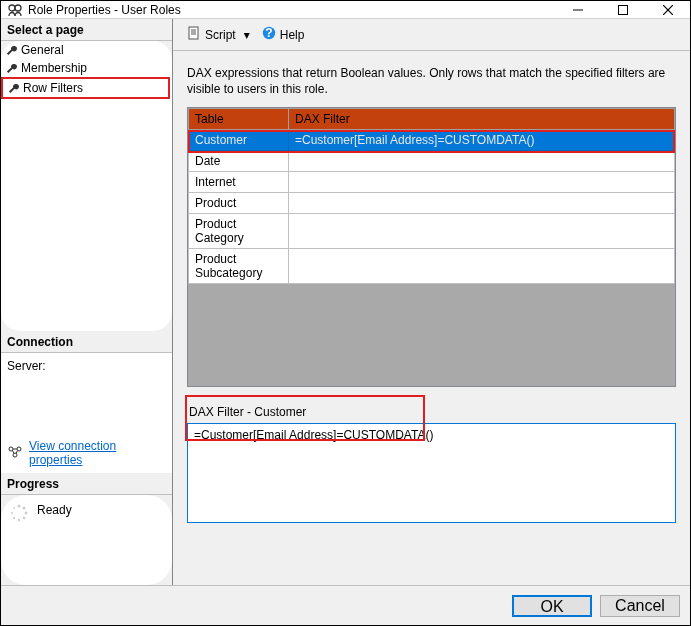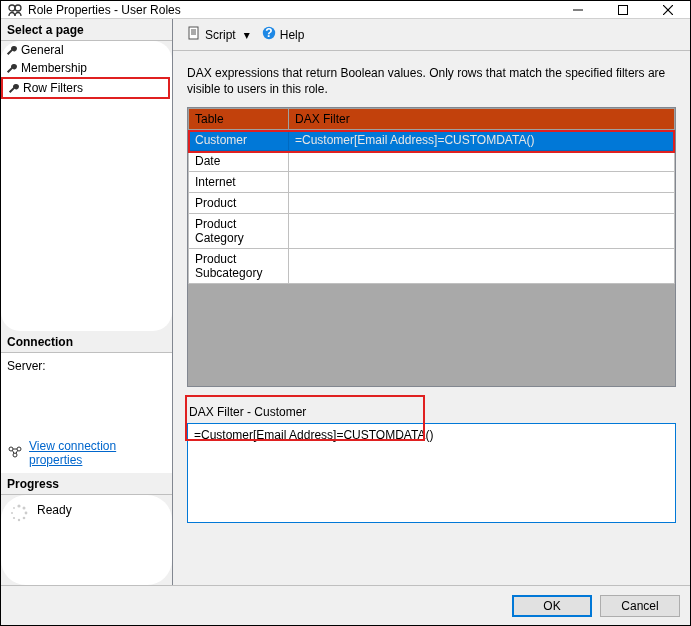--- a/index.html
+++ b/index.html
@@ -31,21 +31,21 @@
   .grid-wrap { border: 1px solid #828790; background: #a9a9a9; height: 280px; display:flex; flex-direction:column; position:relative;}
   .grid { width: 100%; border-collapse: collapse; background: #fff; }
   .grid th { text-align: left; font-weight: normal; background: #c2410c; border: 1px solid #a0a0a0; padding: 3px 6px; }
   .grid td { border: 1px solid #c0c0c0; padding: 3px 6px; height: 21px; background: #fff; }
   .grid tr.selected td { background: #0178d7; color: #e5e5e5; border-color: #0069c0; }
   .row-highlight { position: absolute; border: 2px solid #e02020; pointer-events: none; }
   .filter-label { margin-top: 14px; padding: 4px 2px; display:inline-block;}
   .filter-area-wrap { position: relative; }
   .filter-editor { width: 100%; height: 100px; border: 1px solid #0178d7; padding: 4px 6px; background: #fff; resize: none; outline: none; font-family: inherit; font-size: 12px; }
   .footer { height: 40px; border-top: 1px solid #bfbfbf; display: flex; align-items: center; justify-content: flex-end; padding: 0 10px; gap: 8px; background:#f0f0f0;}
-  .footer button { width: 80px; height: 22px; background: #e1e1e1; border: 1px solid #adadad; cursor: pointer; font-size: 12px; }
+  .footer button { width: 80px; height: 22px; background: #e1e1e1; border: 1px solid #adadad; cursor: pointer; font-size: 16px; }
   .footer button.primary { border: 2px solid #0178d7; background: #e1e1e1; }
   .side-prog { flex:1; display:flex; flex-direction:column;}
   .col-table { width: 100px; }
 </style>
 </head>
 <body>
 
 <div class="window">
   <div class="titlebar">
     <span class="icon">

